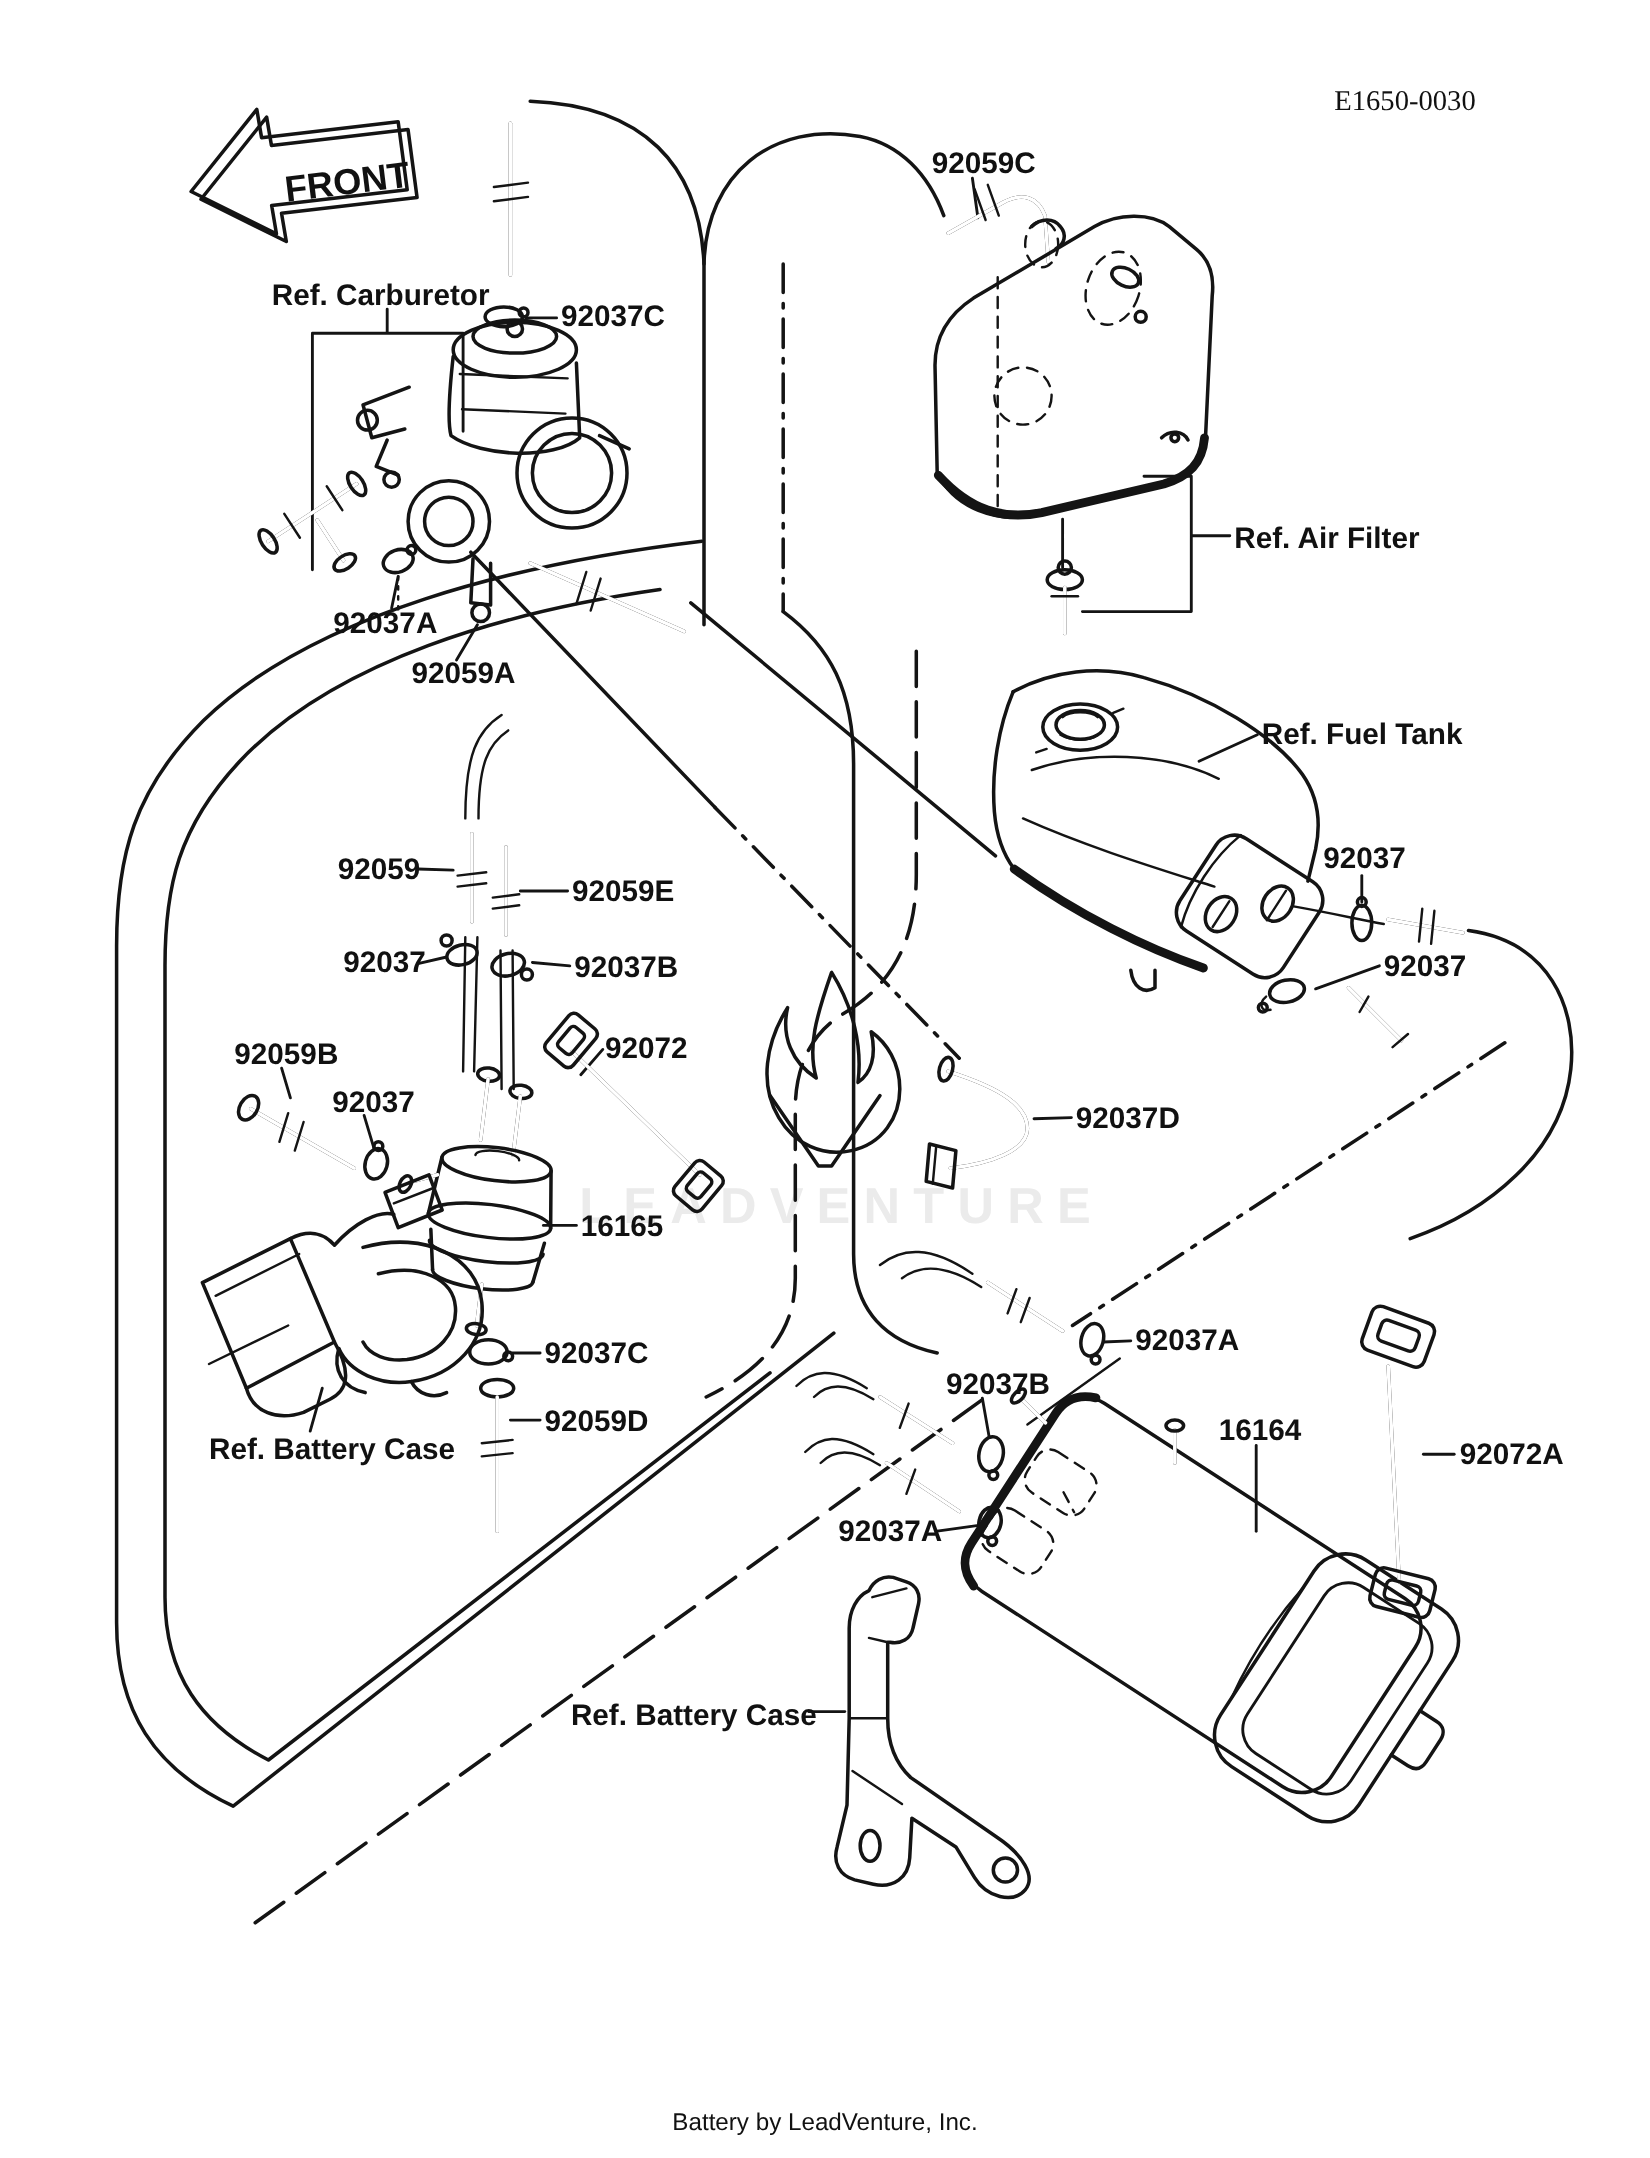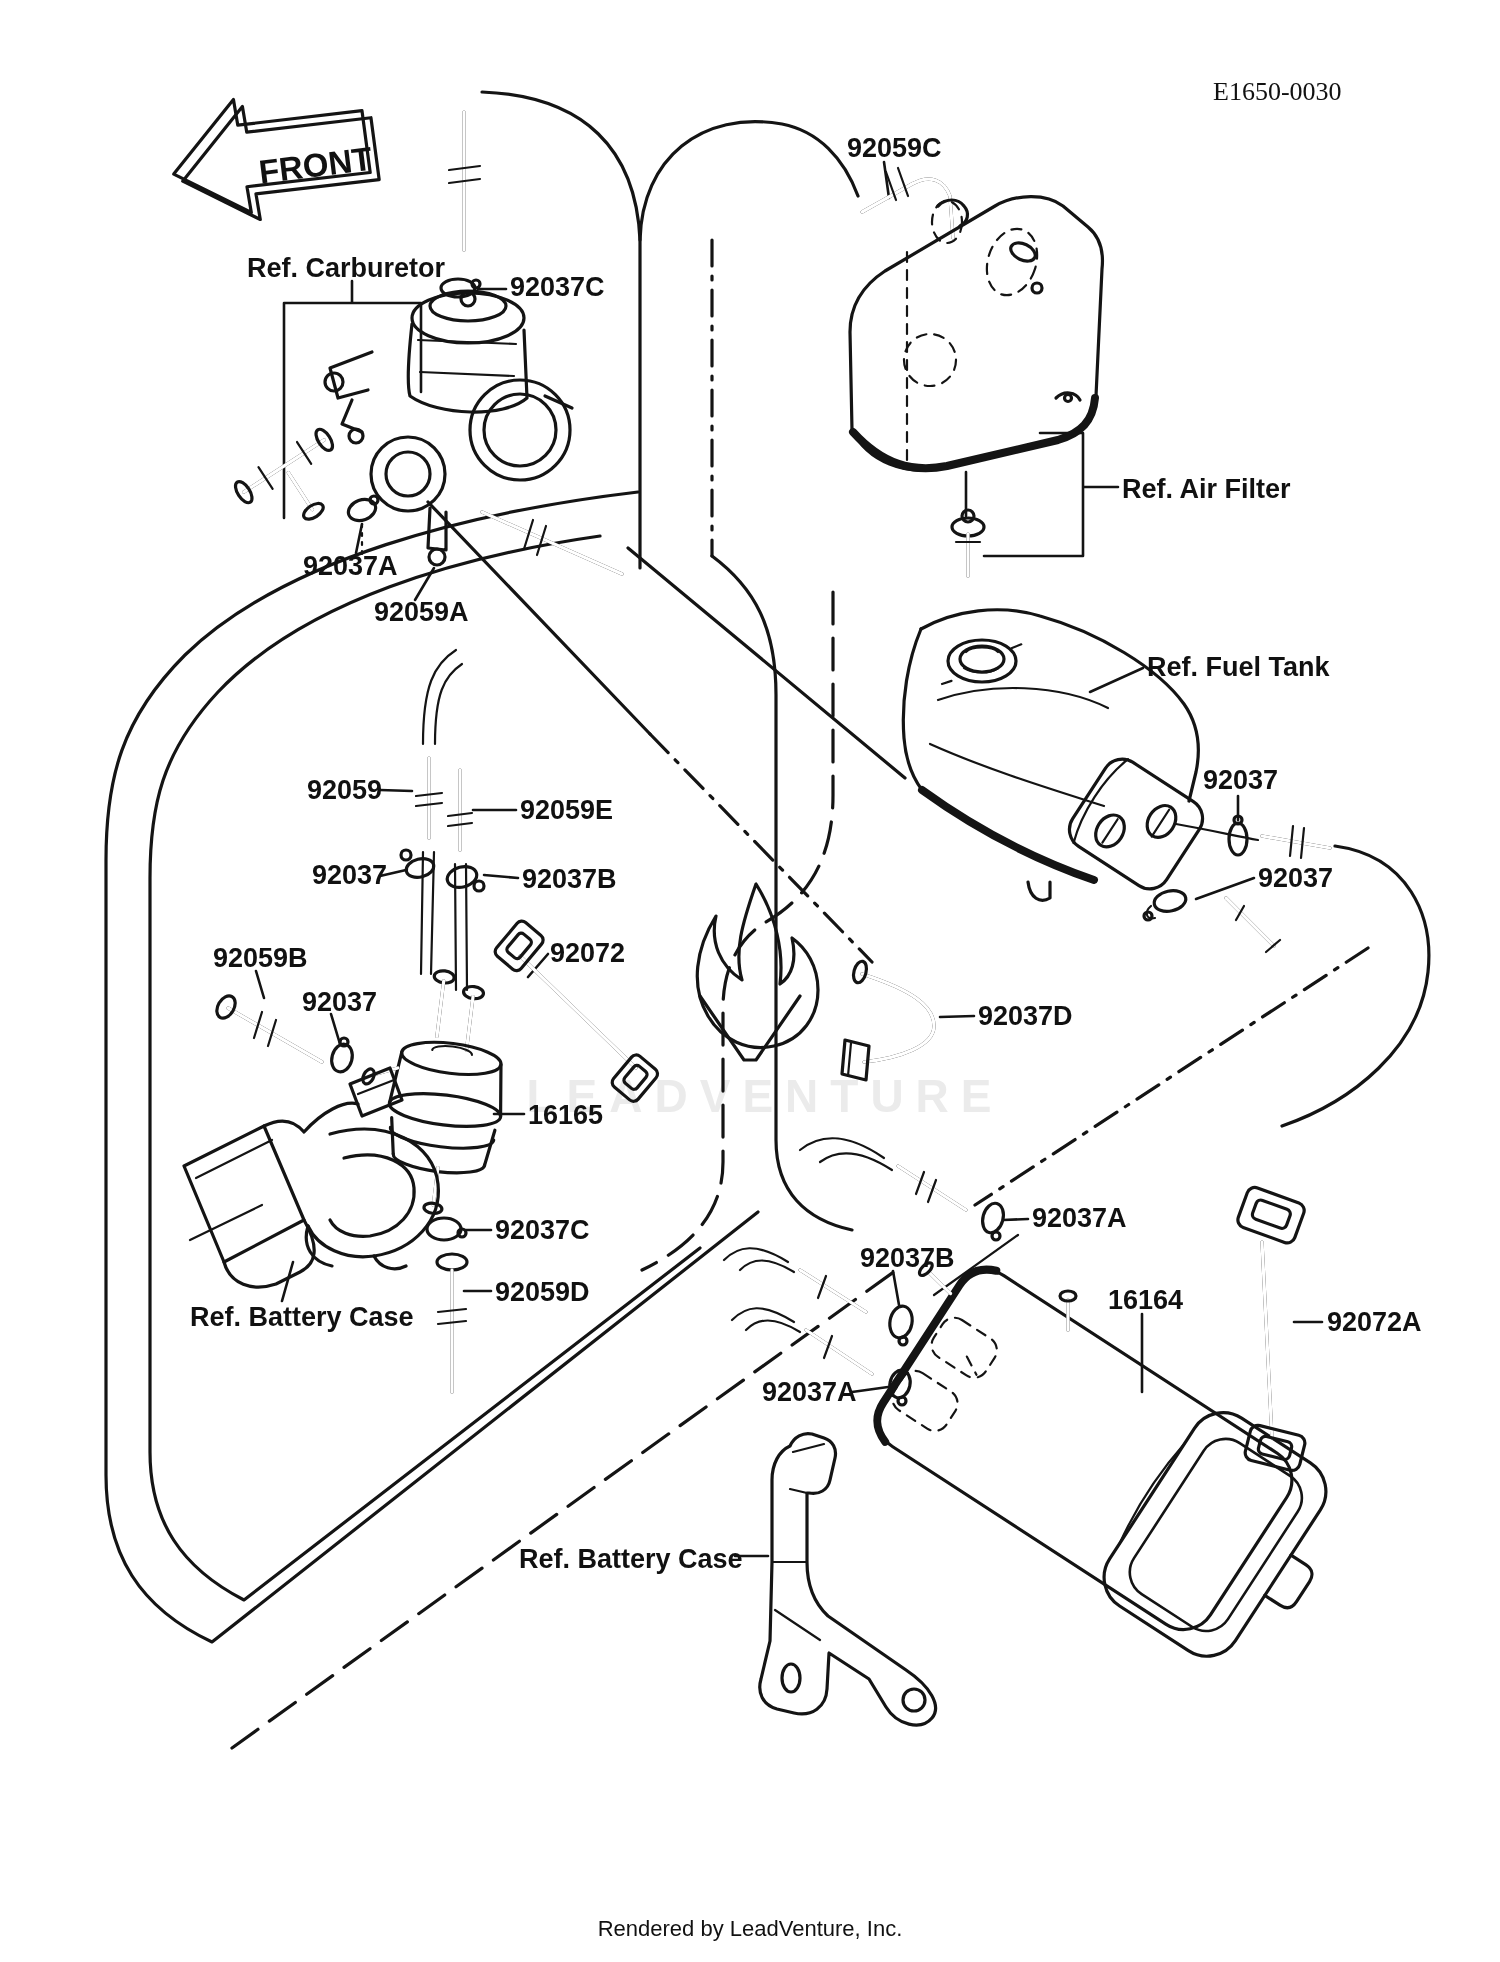--- a/index.html
+++ b/index.html
@@ -375,14 +375,14 @@
         <text x="1032" y="1227" class="lbl">92037A</text>
         <text x="860" y="1267" class="lbl">92037B</text>
         <text x="1108" y="1309" class="lbl">16164</text>
         <text x="1327" y="1331" class="lbl">92072A</text>
         <text x="762" y="1401" class="lbl">92037A</text>
         <text x="519" y="1568" class="lbl">Ref. Battery Case</text>
       </g>
 
 </svg>
 
-<div id="footer">Rendered by LeadVenture, Inc.</div>
+<div id="footer">Battery by LeadVenture, Inc.</div>
 </div>
 
 </body></html>

